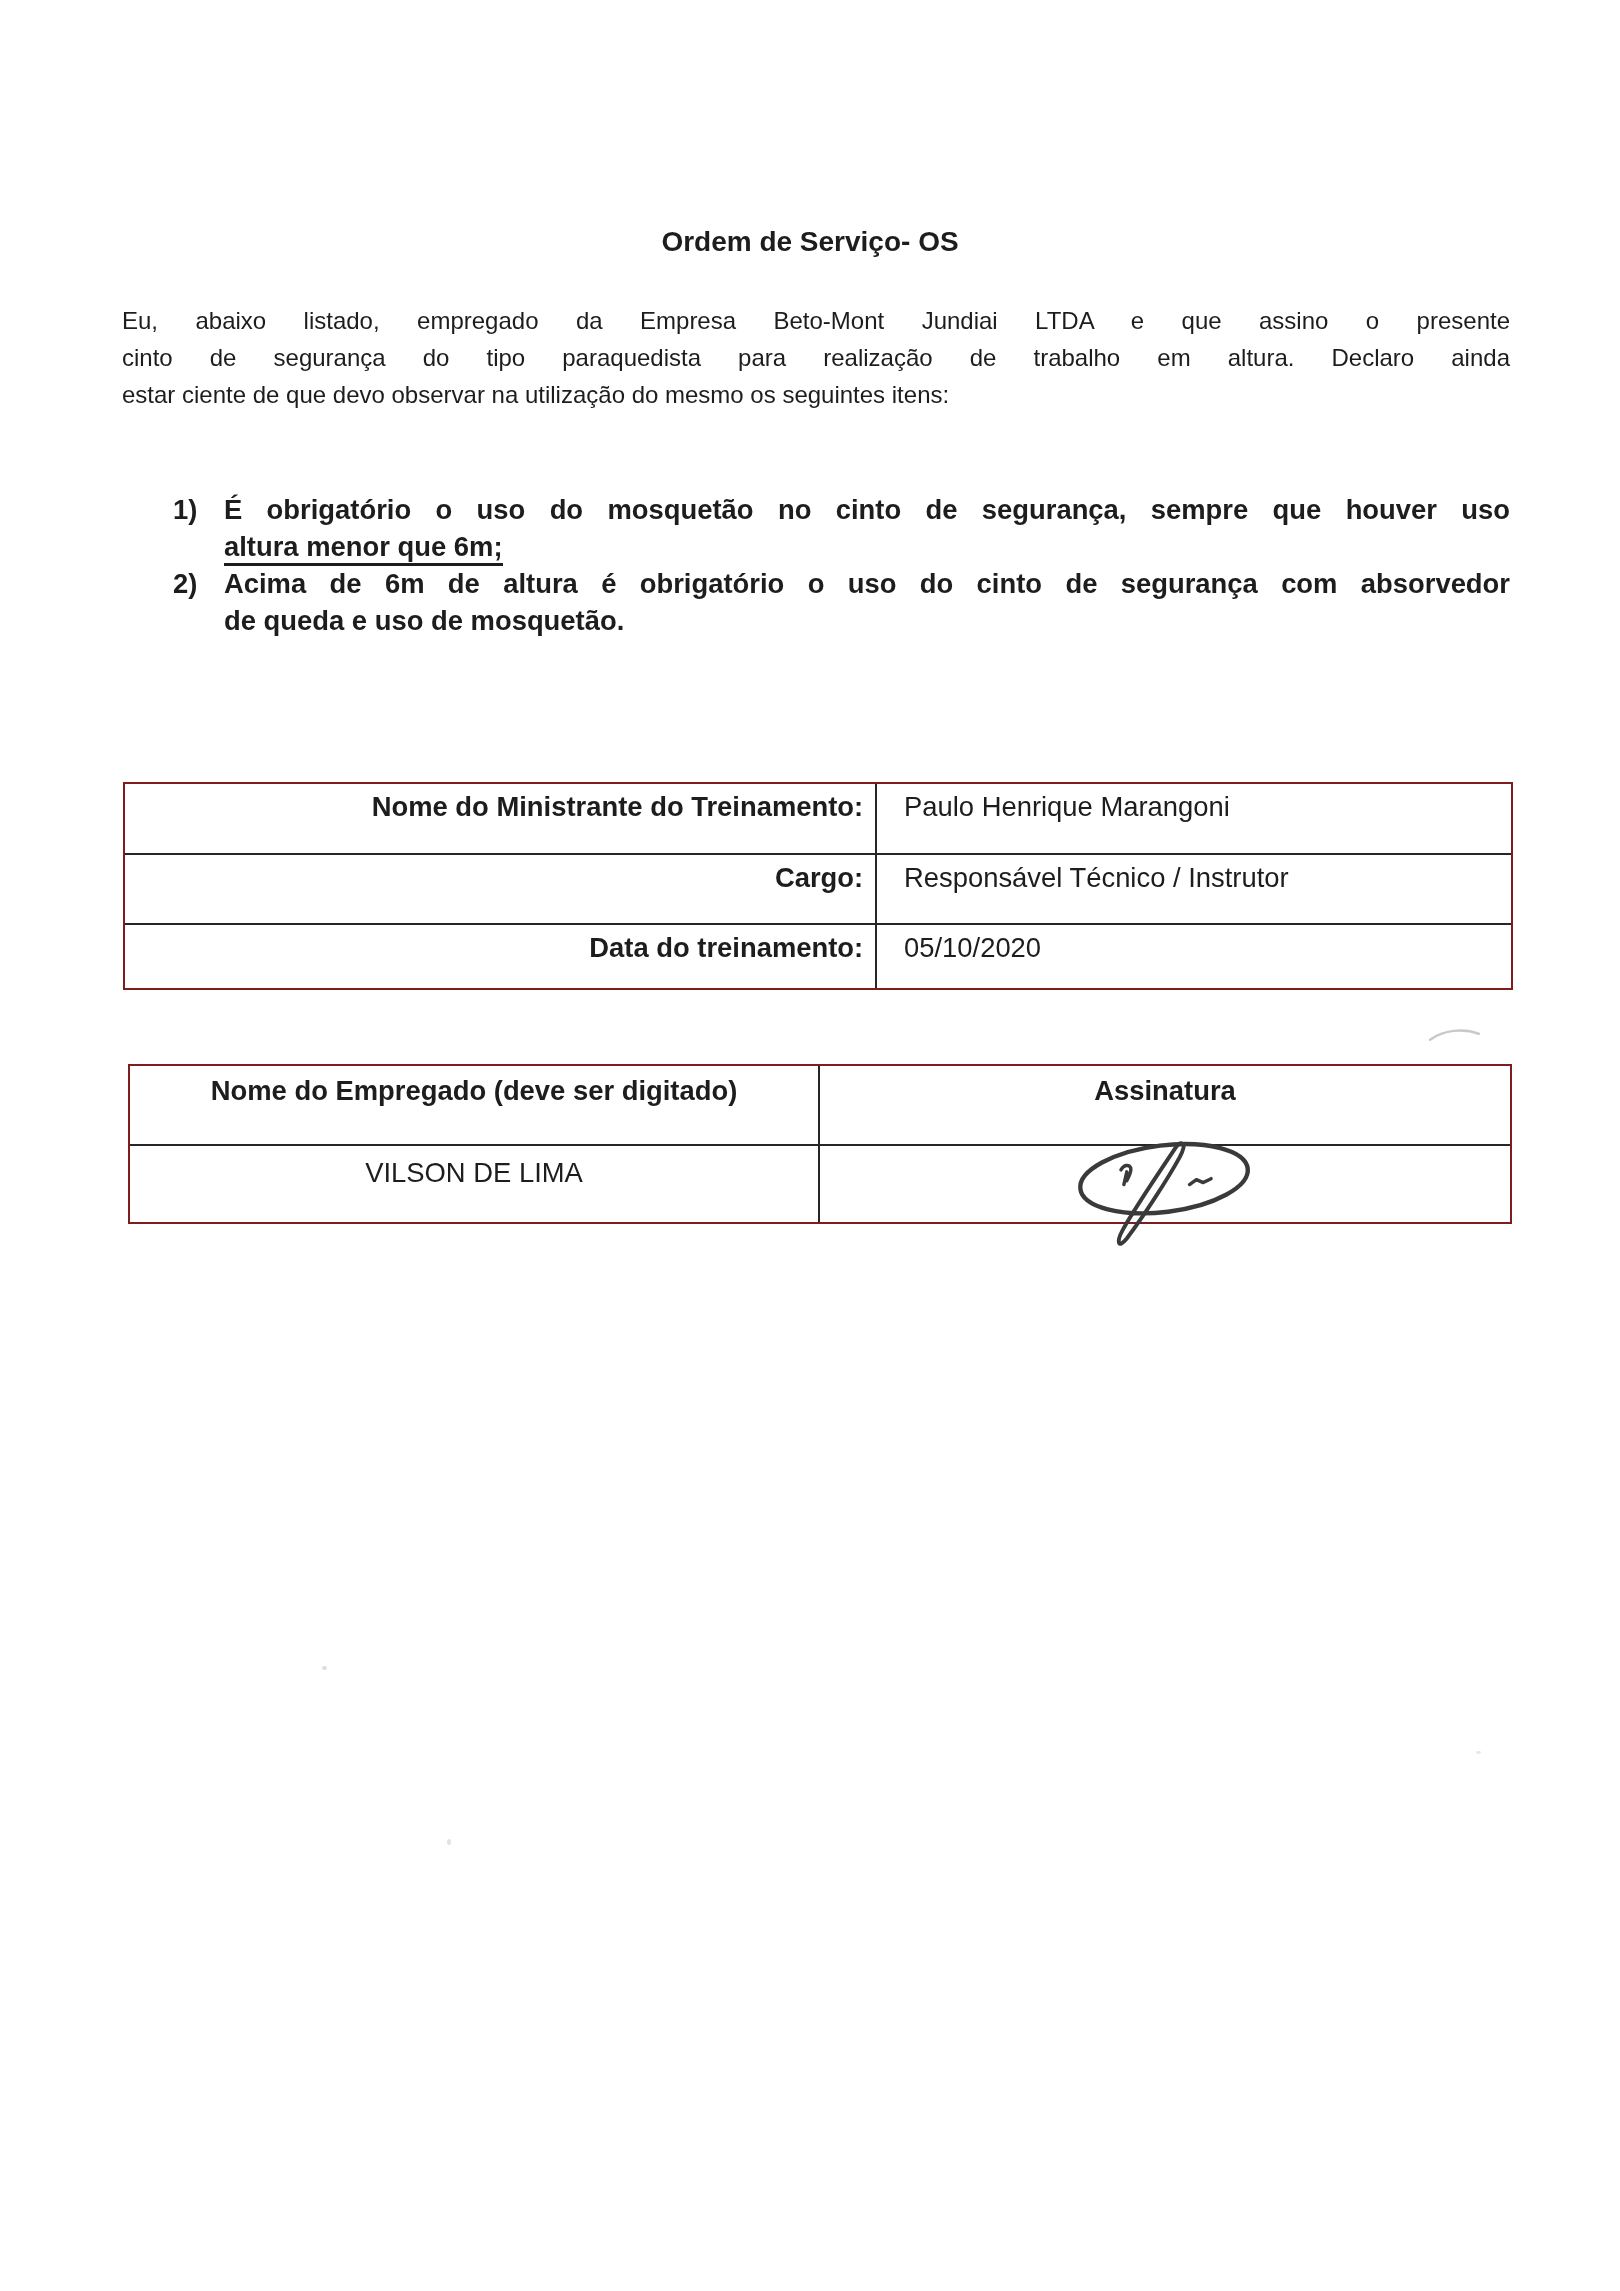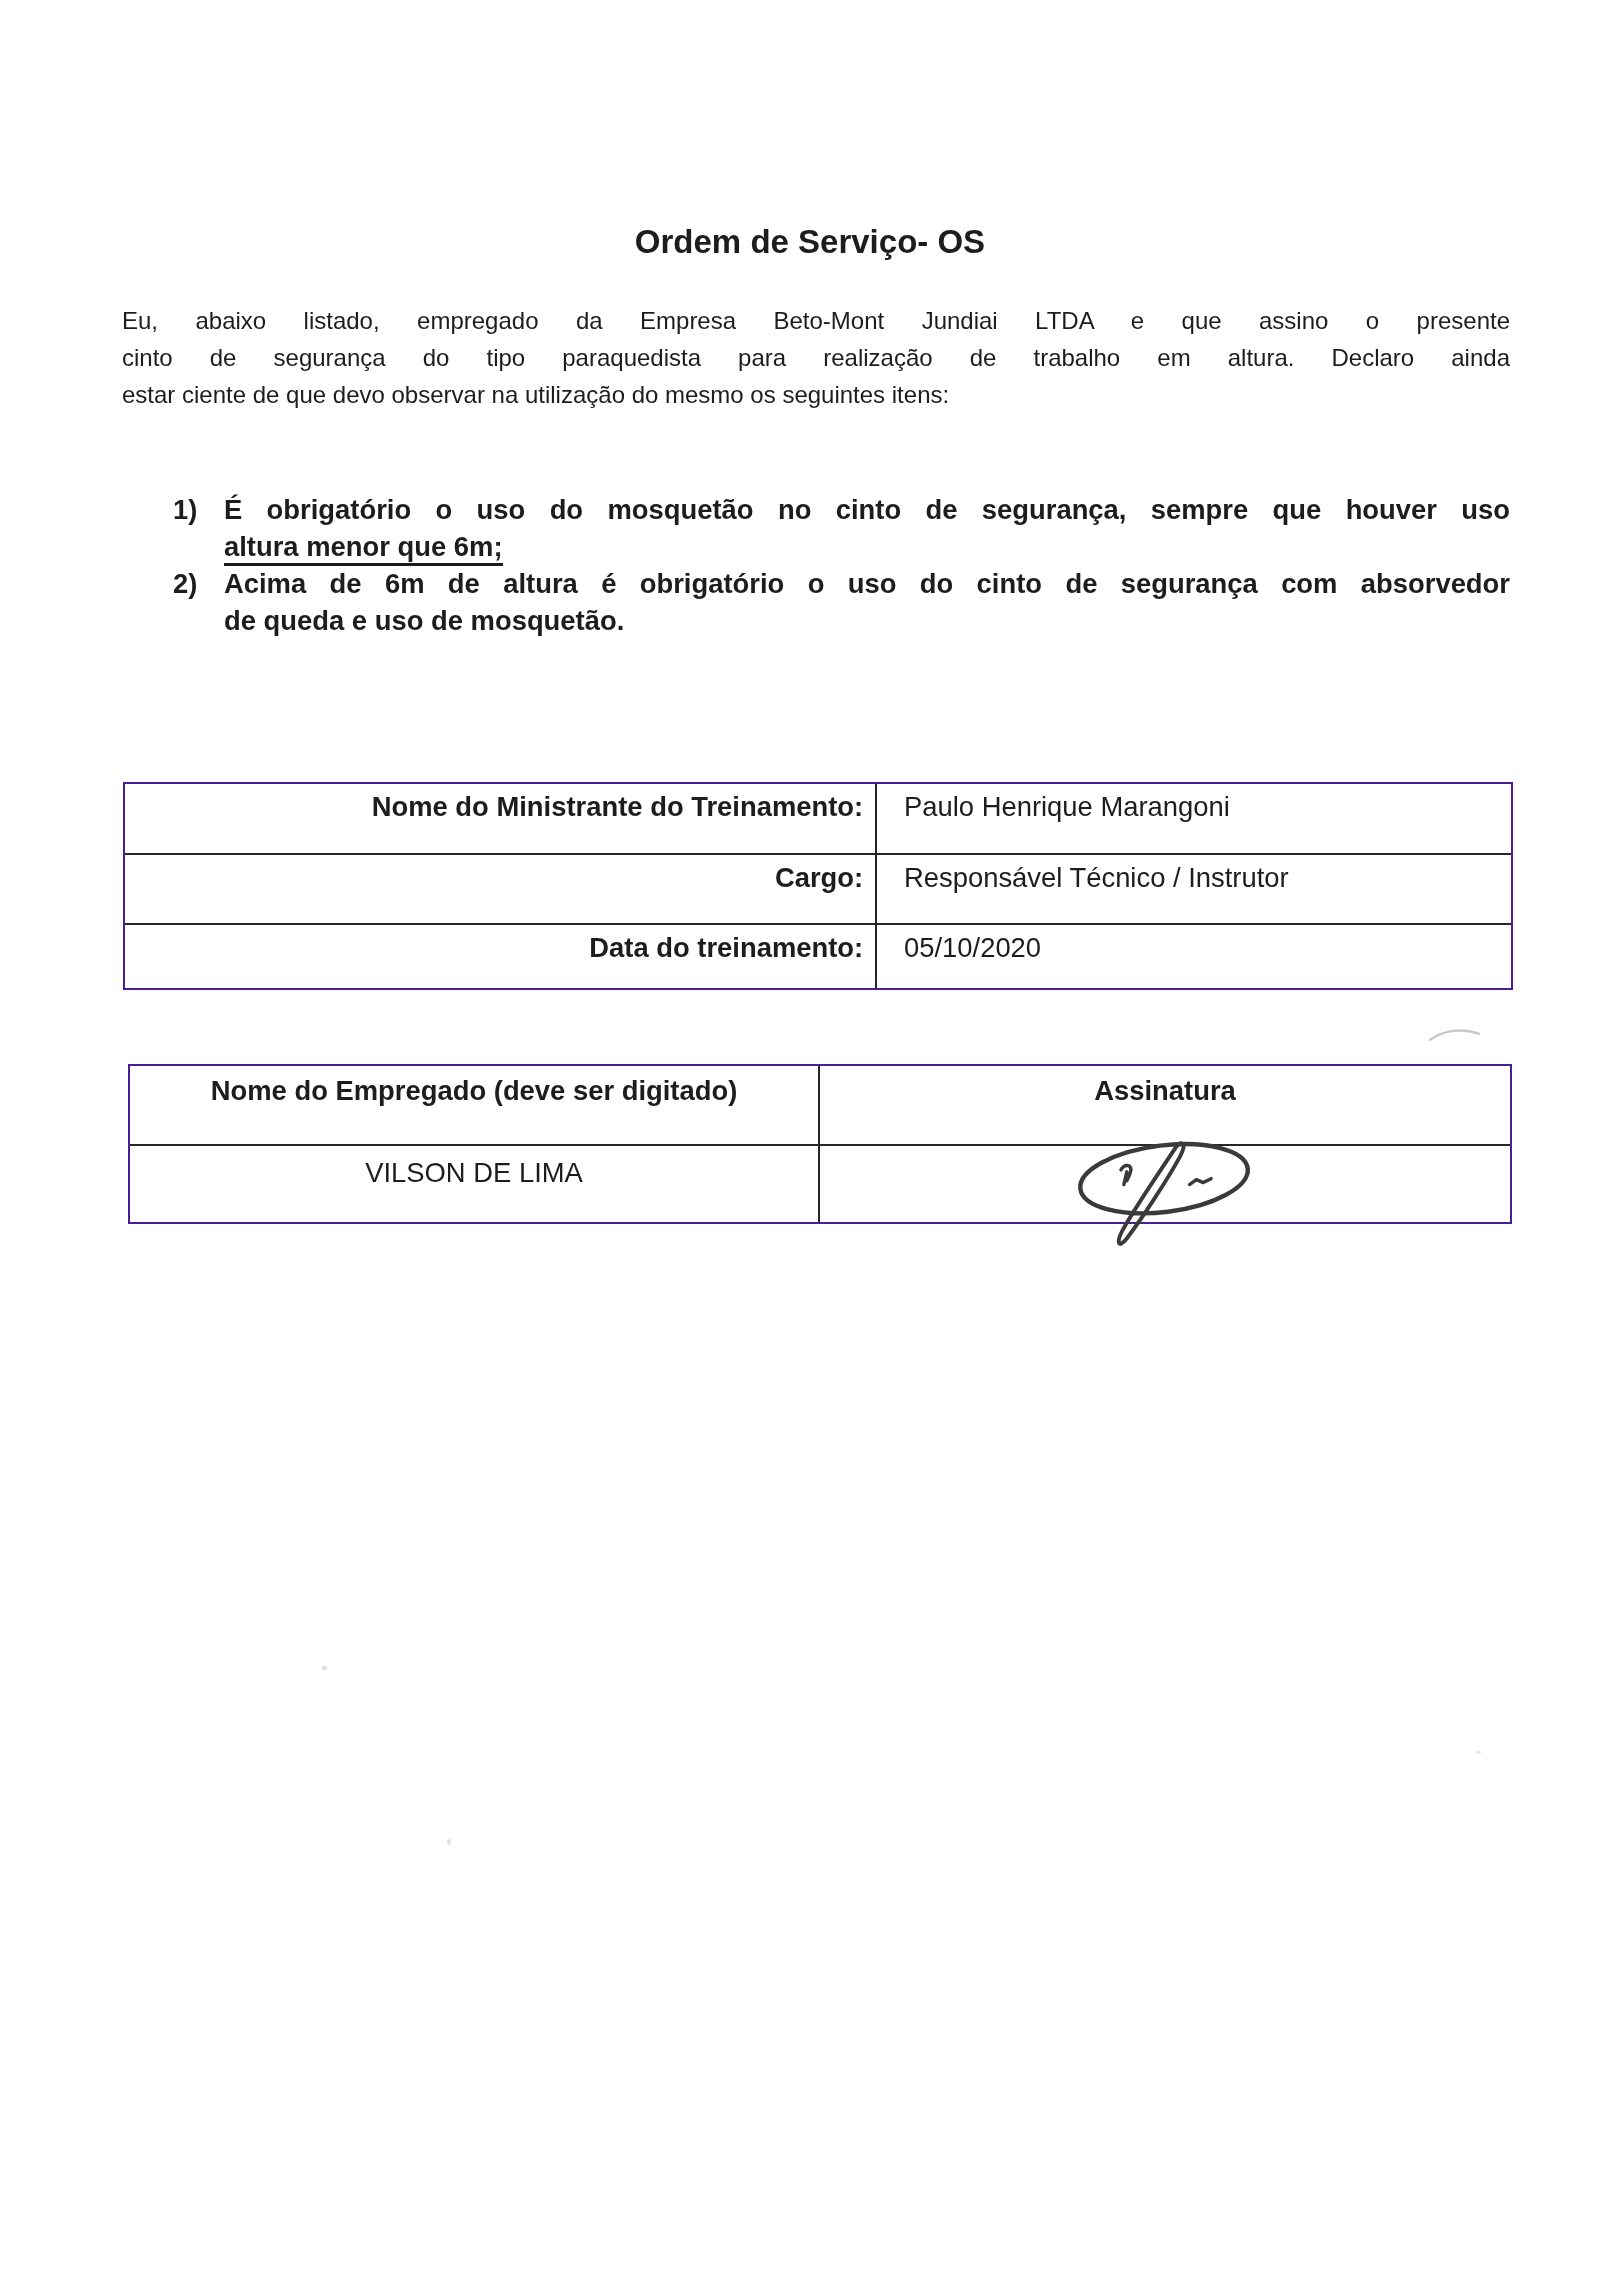--- a/index.html
+++ b/index.html
@@ -2,38 +2,38 @@
 <html><head>
 <meta charset="utf-8">
 <style>
   html,body { margin:0; padding:0; background:#ffffff; }
   .page {
     position:relative; width:1620px; height:2292px; background:#ffffff;
     font-family:"Liberation Sans", sans-serif; color:#1d1d1d; overflow:hidden;
   }
   .title {
     position:absolute; top:223px; left:0; width:100%;
-    text-align:center; font-weight:bold; font-size:33px; line-height:38px;
+    text-align:center; font-weight:bold; font-size:28px; line-height:38px;
   }
   .intro {
     position:absolute; left:122px; top:302px; width:1388px;
     font-size:24px; line-height:37px;
   }
   .jline { text-align:justify; text-align-last:justify; }
   .lline { text-align:left; }
   .list {
     position:absolute; left:173px; top:491px; width:1337px;
     font-size:27.4px; line-height:37px; font-weight:bold;
   }
   .item { display:flex; }
   .num { width:51px; flex:none; }
   .itext { flex:1; min-width:0; }
   .u { border-bottom:3.9px solid #1d1d1d; padding-bottom:1px; }
   .table {
-    position:absolute; display:grid; border:2px solid #4c1d95;
+    position:absolute; display:grid; border:2px solid #7f1d1d;
     font-size:27.4px; line-height:31px; background:transparent;
   }
   .t1 { left:123px; top:782px; width:1386px;
         grid-template-columns:750px 1fr; grid-template-rows:69px 70px 65px; }
   .t2 { left:128px; top:1064px; width:1380px;
         grid-template-columns:688px 1fr; grid-template-rows:78px 78px; }
   .cell { padding-top:6.9px; box-sizing:border-box; }
   .label { font-weight:bold; text-align:right; padding-right:11.8px; }
   .value { padding-left:27px; }
   .rline { border-top:2px solid #262626; }

